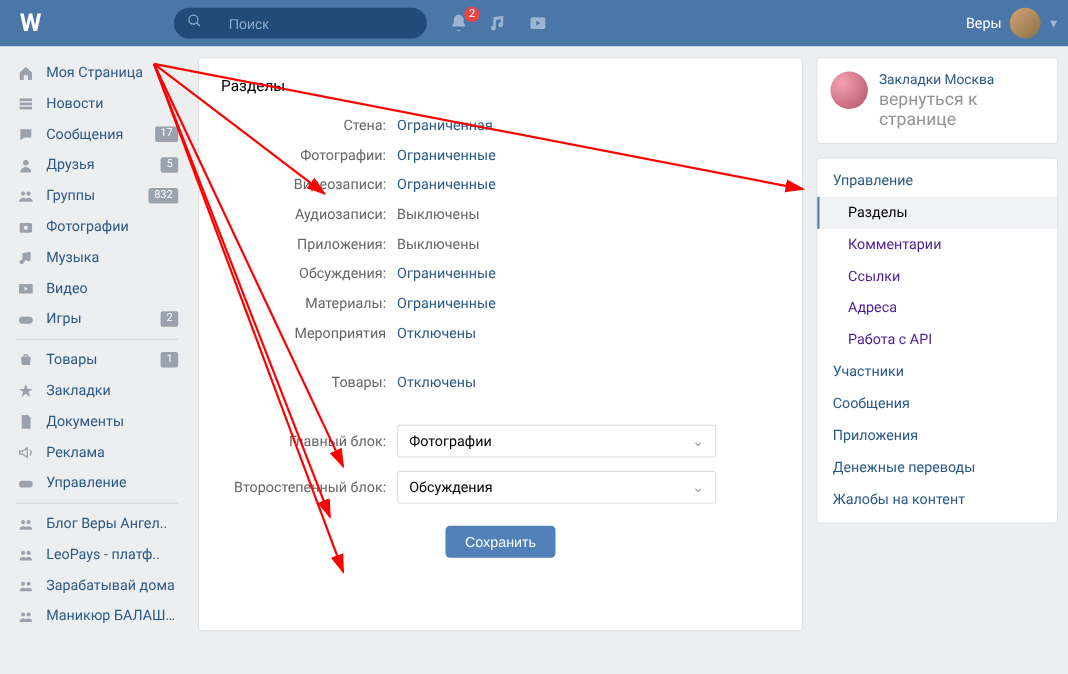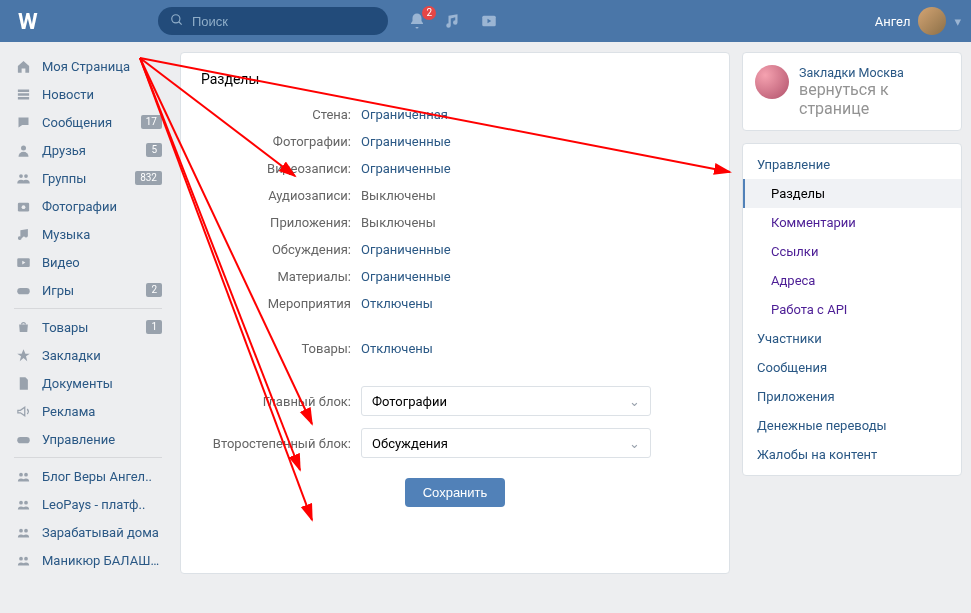--- a/index.html
+++ b/index.html
@@ -3,21 +3,21 @@
 <meta charset="utf-8">
 <style>
 * { box-sizing: border-box; margin: 0; padding: 0; }
 body { font-family: -apple-system, BlinkMacSystemFont, "Segoe UI", Roboto, Helvetica, Arial, sans-serif; font-size: 13px; color: #2a5885; background: #edeef0; width: 971px; height: 613px; overflow: hidden; position: relative; }
 
 
 .header { height: 42px; background: #4a76a8; display: flex; align-items: center; padding: 0 10px; }
 .logo { width: 30px; height: 30px; margin-left: 8px; margin-right: 110px; }
 .logo svg { fill: #fff; }
 .search-box { background: #224b7a; border-radius: 14px; height: 28px; width: 230px; display: flex; align-items: center; padding: 0 12px; color: #8fadc8; }
-.search-box input { background: transparent; border: none; outline: none; color: #c4b5fd; font-size: 13px; margin-left: 8px; width: 100%; }
+.search-box input { background: transparent; border: none; outline: none; color: #c4b5fd; font-size: 13px; margin-left: 24px; width: 100%; }
 .search-box input::placeholder { color: #8fadc8; }
 .header-icons { display: flex; align-items: center; gap: 18px; margin-left: 20px; }
 .header-icon { color: #9bb5d3; position: relative; display: flex; align-items: center; }
 .notif-badge { position: absolute; top: -6px; right: -10px; background: #e64646; color: #fff; font-size: 10px; border-radius: 8px; padding: 0 4px; line-height: 14px; }
 .header-right { margin-left: auto; display: flex; align-items: center; gap: 8px; color: #fff; }
 .avatar { width: 28px; height: 28px; border-radius: 50%; background: linear-gradient(135deg,#d4a574,#8b6f47); }
 
 
 .container { display: flex; padding: 10px 8px 0 8px; gap: 12px; }
 
@@ -89,21 +89,21 @@
         </svg>
     </div>
     <div class="header-icon">
       <svg width="18" height="18" viewBox="0 0 24 24" fill="#9bb5d3">
           <rect x="3" y="5" width="18" height="14" rx="2"></rect>
           <path d="M10 9l5 3-5 3z" fill="#4a76a8"></path>
         </svg>
     </div>
   </div>
   <div class="header-right">
-    <span>Ангел</span>
+    <span>Веры</span>
     <div class="avatar"></div>
     <span style="color:#9bb5d3">▾</span>
   </div>
 </div>
 
 <div class="container">
 
   <div class="sidebar" id="sidebar">
       <div class="sidebar-item">
         <span class="sidebar-icon">

